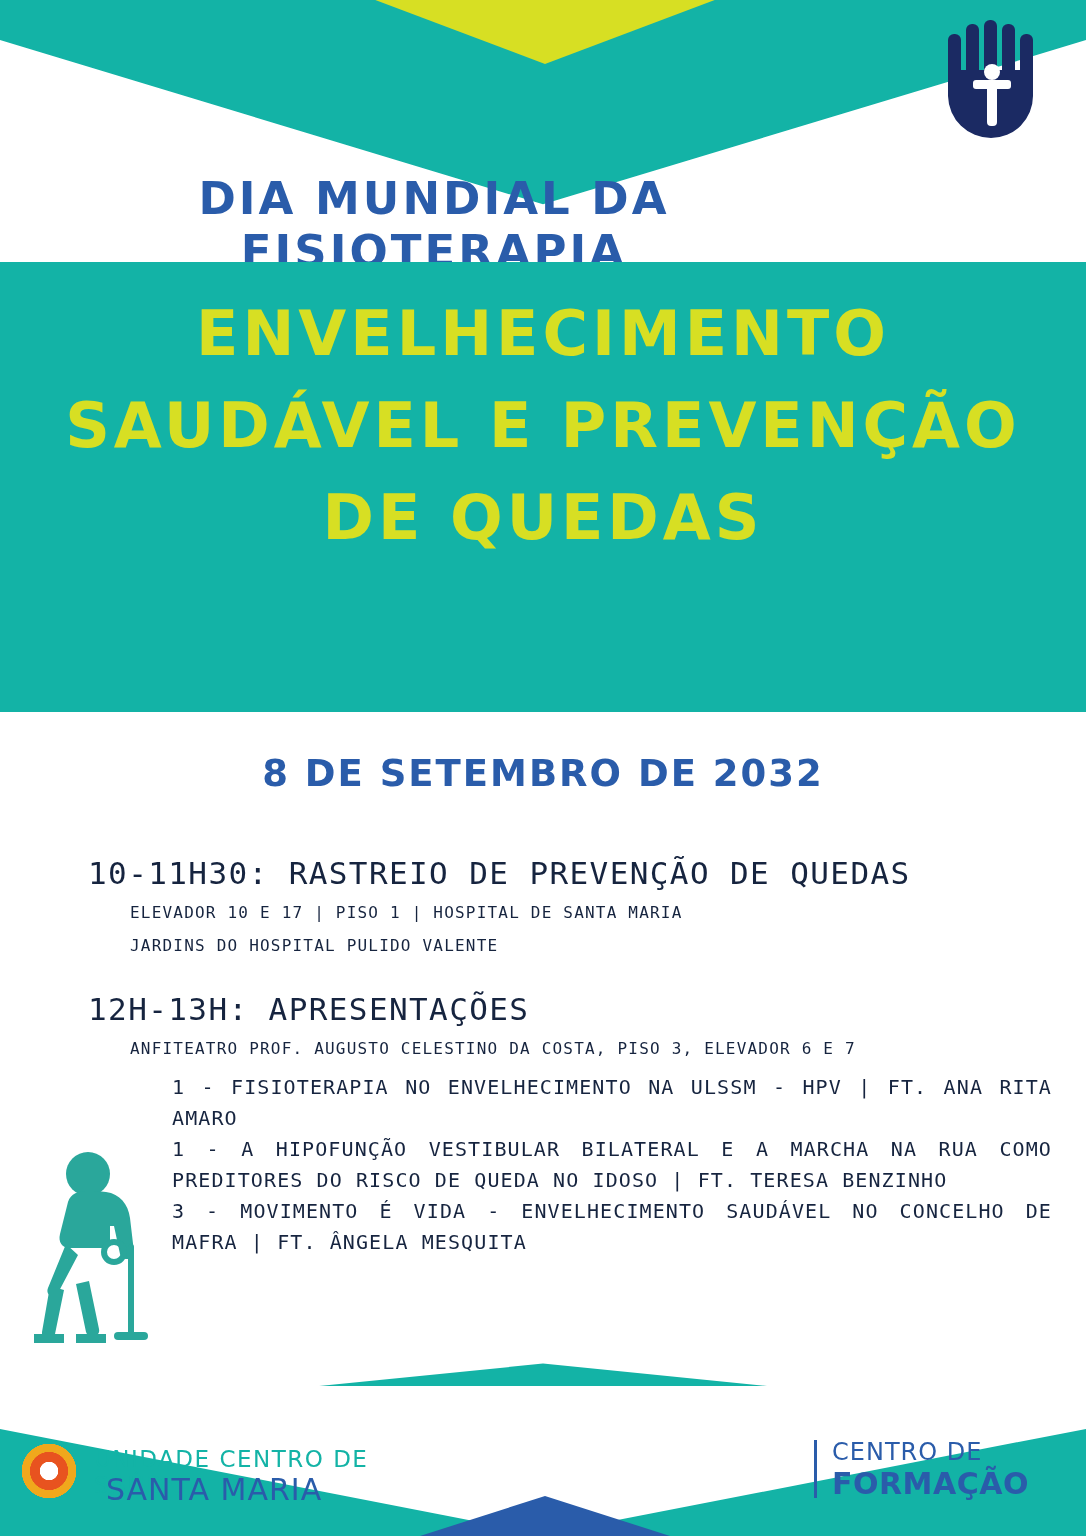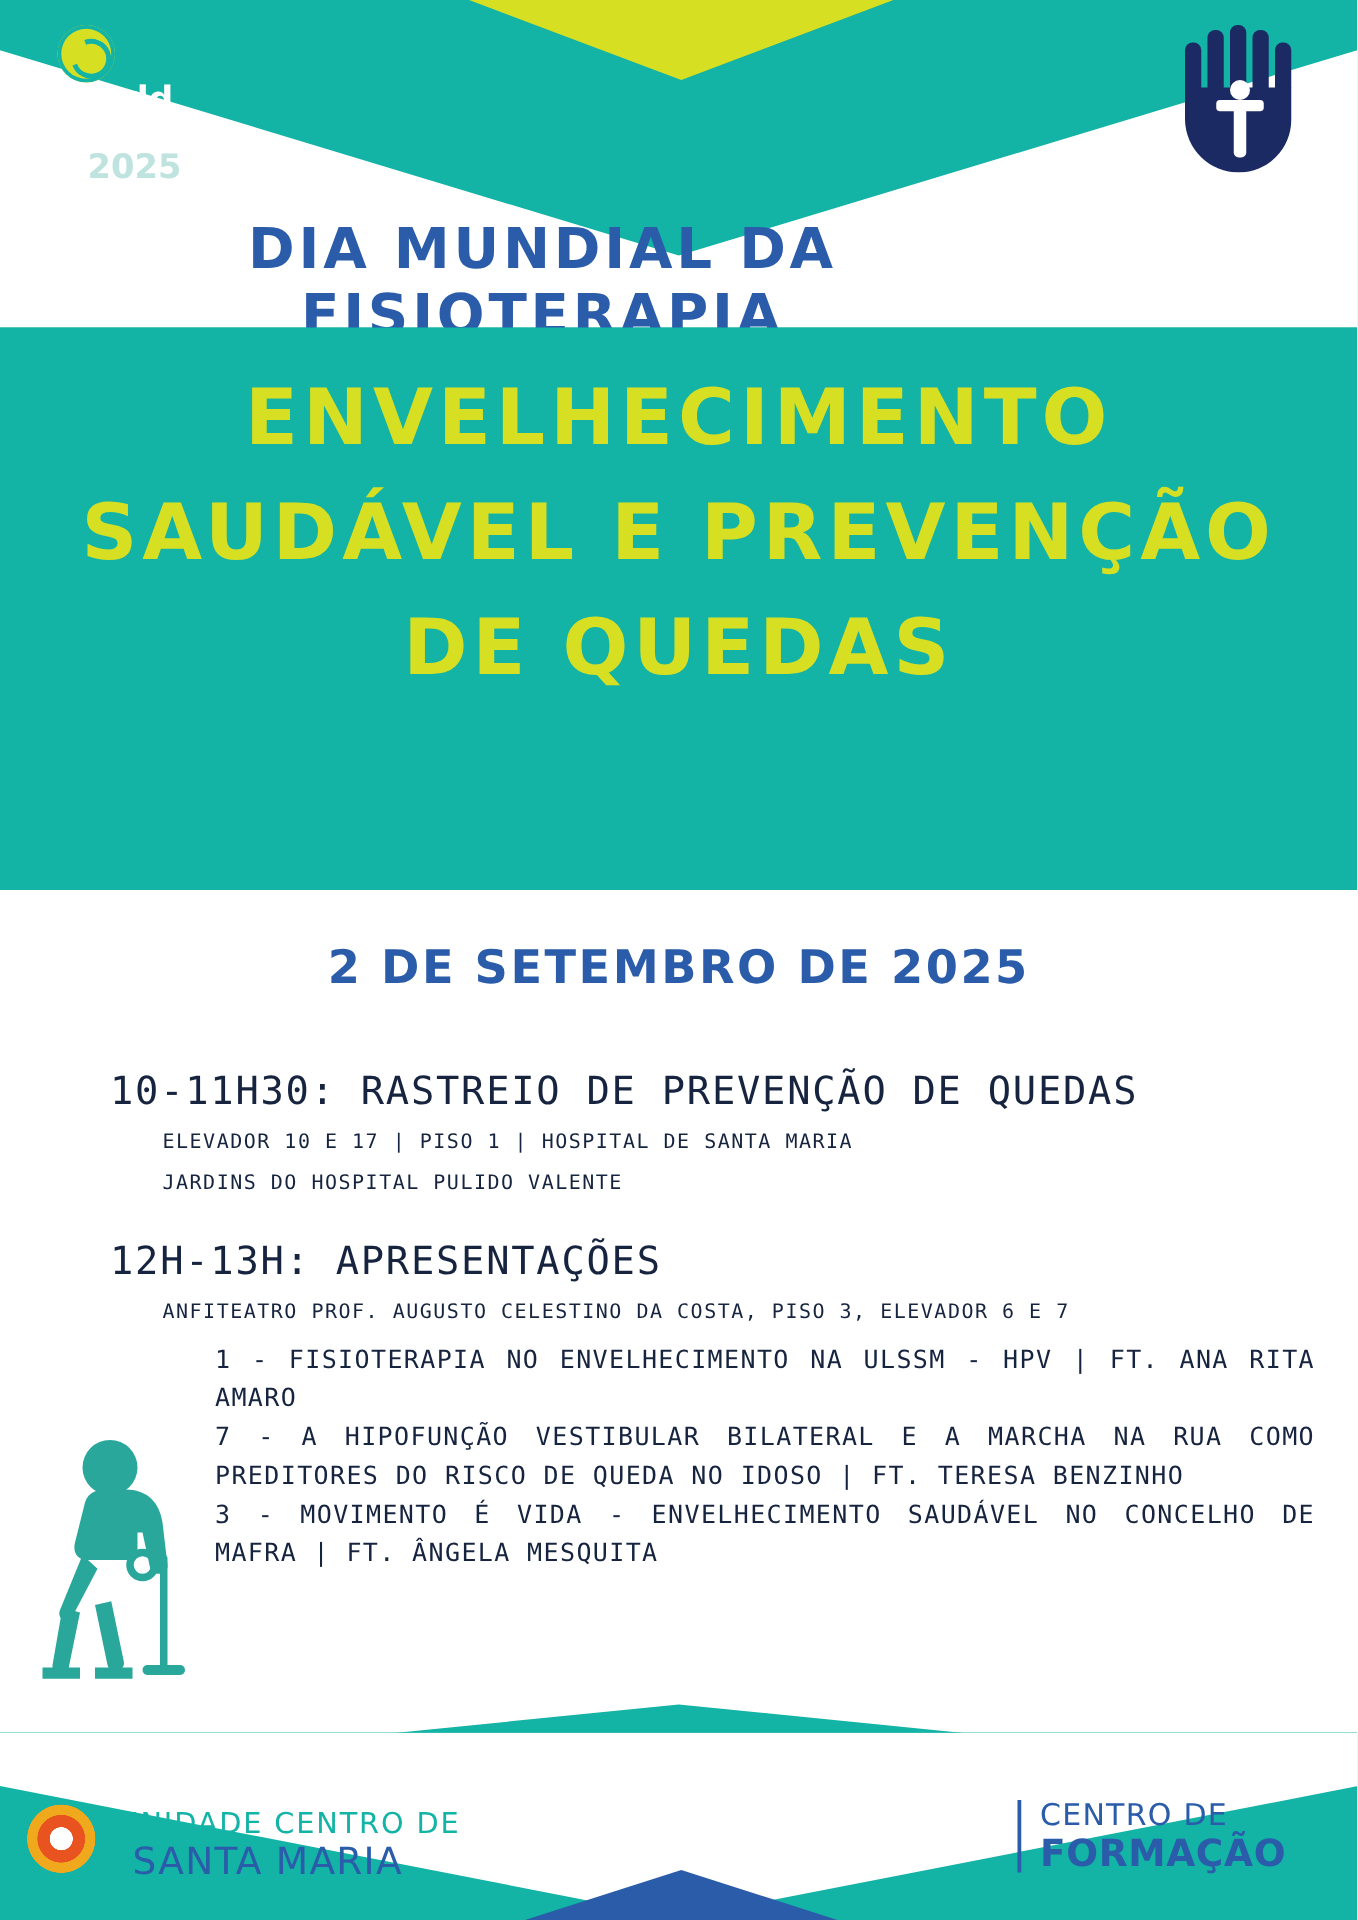--- a/index.html
+++ b/index.html
@@ -307,26 +307,20 @@
 </head>
 <body>
 
 <div class="poster">
 
   <div class="top-band">
     <div class="top-white-chevron"></div>
     <div class="top-yellow-chevron"></div>
   </div>
 
-  <div class="wptd-logo">
-    <div class="wptd-mark"></div>
-    <div class="wptd-l1">World</div>
-    <div class="wptd-l2">PT Day</div>
-    <div class="wptd-l3">2025</div>
-  </div>
 
   <svg class="hand-icon" viewBox="0 0 104 122">
     <g fill="#1b2a63">
       <rect x="8" y="18" width="13" height="42" rx="6"></rect>
       <rect x="26" y="8" width="13" height="52" rx="6"></rect>
       <rect x="44" y="4" width="13" height="56" rx="6"></rect>
       <rect x="62" y="8" width="13" height="52" rx="6"></rect>
       <rect x="80" y="18" width="13" height="42" rx="6"></rect>
       <path d="M8 54 h85 v26 a42 42 0 0 1 -42 42 a43 43 0 0 1 -43 -42 z"></path>
     </g>
@@ -335,33 +329,33 @@
       <rect x="47" y="64" width="10" height="46" rx="4"></rect>
       <circle cx="52" cy="56" r="8"></circle>
     </g>
   </svg>
 
   <div class="title-main">DIA MUNDIAL DA FISIOTERAPIA</div>
 
   <div class="teal-block"></div>
   <div class="subject">ENVELHECIMENTO SAUDÁVEL E PREVENÇÃO DE QUEDAS</div>
 
-  <div class="event-date">2 DE SETEMBRO DE 2025</div>
+  <div class="event-date">8 DE SETEMBRO DE 2032</div>
 
   <div class="schedule">
     <div class="slot-head">10-11H30: RASTREIO DE PREVENÇÃO DE QUEDAS</div>
     <div class="slot-line">ELEVADOR 10 E 17 | PISO 1 | HOSPITAL DE SANTA MARIA</div>
     <div class="slot-line">JARDINS DO HOSPITAL PULIDO VALENTE</div>
 
     <div class="slot-head slot-head-2">12H-13H: APRESENTAÇÕES</div>
     <div class="slot-line">ANFITEATRO PROF. AUGUSTO CELESTINO DA COSTA, PISO 3, ELEVADOR 6 E 7</div>
 
     <div class="talks">
       <div class="talk">1 - FISIOTERAPIA NO ENVELHECIMENTO NA ULSSM - HPV | FT. ANA RITA AMARO</div>
-      <div class="talk">7 - A HIPOFUNÇÃO VESTIBULAR BILATERAL E A MARCHA NA RUA COMO PREDITORES DO RISCO DE QUEDA NO IDOSO | FT. TERESA BENZINHO</div>
+      <div class="talk">1 - A HIPOFUNÇÃO VESTIBULAR BILATERAL E A MARCHA NA RUA COMO PREDITORES DO RISCO DE QUEDA NO IDOSO | FT. TERESA BENZINHO</div>
       <div class="talk">3 - MOVIMENTO É VIDA - ENVELHECIMENTO SAUDÁVEL NO CONCELHO DE MAFRA | FT. ÂNGELA MESQUITA</div>
     </div>
   </div>
 
   <svg class="walker-icon" viewBox="0 0 150 200">
     <g fill="#2aa79b">
       <circle cx="78" cy="26" r="22"></circle>
       <path d="M96 44 c14 2 22 12 24 26 l4 34 c1 8 -12 10 -14 2 l-6 -28 l-4 0 l0 14 c0 6 -4 8 -10 8 l-30 0 c-8 0 -12 -6 -10 -14 l8 -32 c4 -12 16 -12 38 -10 z"></path>
       <path d="M56 96 l-18 44 c-3 7 6 12 10 5 l20 -38 z"></path>
       <path d="M40 138 l-8 46 c-1 8 12 10 13 2 l9 -44 z"></path>

